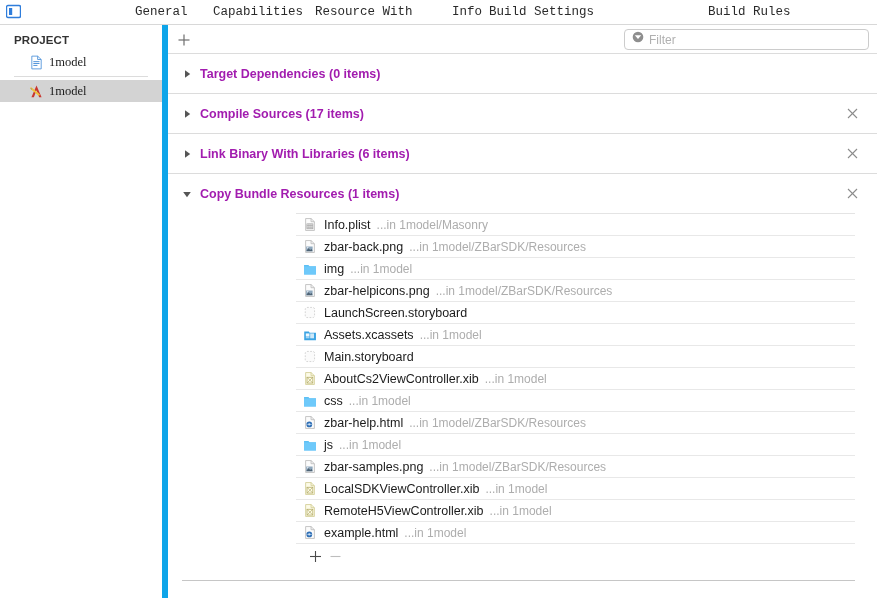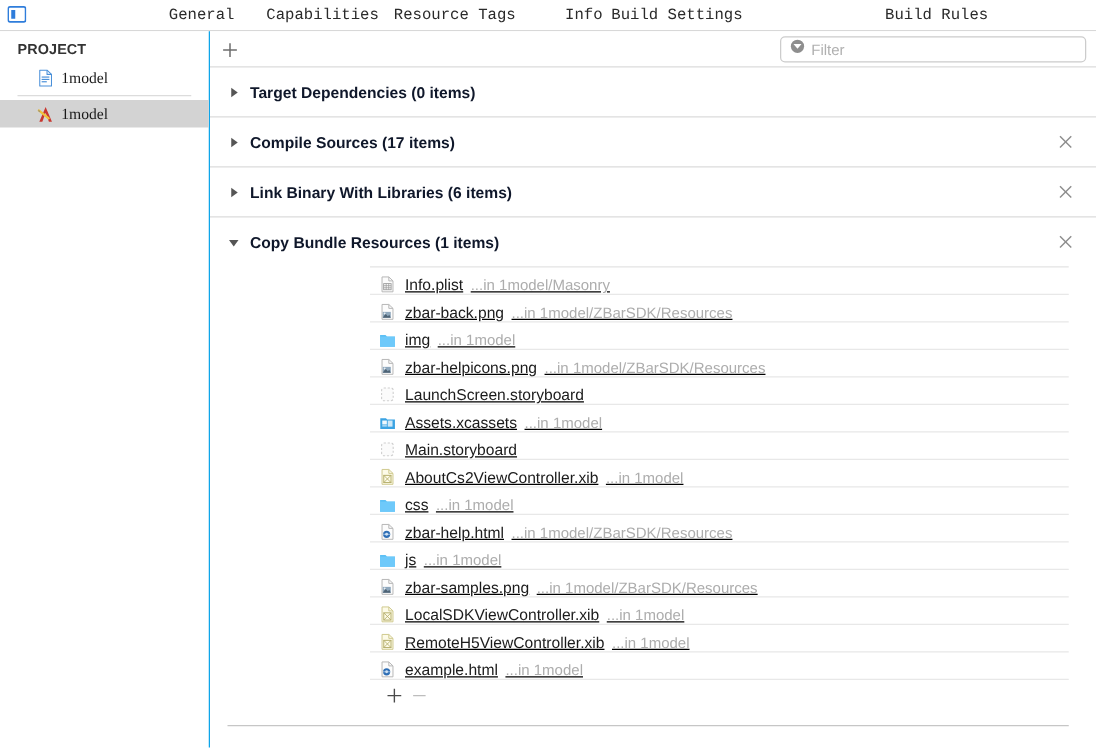--- a/index.html
+++ b/index.html
@@ -36,21 +36,21 @@
     cursor: default;
     font-family: Liberation Mono, monospace;
   }
   .tab.active { color: #ef4444; margin-top: 27px; }
 
   
   #sidebar {
     position: absolute; left: 0; top: 25px;
     width: 168px; height: 573px;
     background: #ffffff;
-    border-right: 1px solid #0ea5e9;
+    border-right: 6px solid #0ea5e9;
   }
   .side-header {
     font-size: 11.5px;
     font-weight: bold;
     color: #333333;
     letter-spacing: 0.1px;
     padding: 0 0 0 14px;
     height: 22px;
     line-height: 22px;
   }
@@ -126,45 +126,44 @@
     cursor: default;
   }
   .disclosure {
     width: 14px; height: 14px; flex: 0 0 14px;
     margin-right: 6px;
     display: flex; align-items: center; justify-content: center;
   }
   .phase-title {
     font-size: 12.5px;
     font-weight: bold;
-    color: #0f172a;
+    color: #a21caf;
     white-space: nowrap;
   }
   .phase-close {
     position: absolute; right: 18px; top: 50%;
     transform: translateY(-50%);
     width: 14px; height: 14px;
     display: flex; align-items: center; justify-content: center;
     cursor: default;
   }
 
   
   .phase-body { padding: 0 0 0 0; }
   .file-table {
     margin-left: 128px;
     margin-right: 22px;
     border-top: 1px solid #e4e4e4;
   }
   .file-row {
     height: 22px;
-    display: flex; align-items: flex-end;
+    display: flex; align-items: center;
     border-bottom: 1px solid #e8e8e8;
     padding-left: 7px;
     cursor: default;
-    text-decoration: underline;
   }
   .file-row .f-icon {
     width: 14px; height: 15px; flex: 0 0 14px;
     margin-right: 7px;
     display: flex; align-items: center; justify-content: center;
   }
   .file-name {
     font-size: 12.5px;
     color: #1b1b1b;
     white-space: nowrap;
@@ -198,21 +197,21 @@
 <div id="tabbar">
   <div id="panel-toggle">
     <svg width="15" height="15" viewBox="0 0 15 15">
       <rect x="0.5" y="1.5" width="14" height="12" rx="1.5" ry="1.5" fill="#ffffff" stroke="#2f7ddb" stroke-width="1.4"></rect>
       <rect x="3" y="4" width="3.2" height="7" fill="#2f7ddb"></rect>
     </svg>
   </div>
   <div id="tabs-container">
       <div class="tab" style="left: 135px;">General</div>
       <div class="tab" style="left: 213px;">Capabilities</div>
-      <div class="tab" style="left: 315px;">Resource Tags</div>
+      <div class="tab" style="left: 315px;">Resource With</div>
       <div class="tab" style="left: 452px; text-align: right;">Info</div>
       <div class="tab" style="left: 489px;">Build Settings</div>
       <div class="tab active" style="left: 604px;">Build Phases</div>
       <div class="tab" style="left: 708px;">Build Rules</div>
     </div>
 </div>
 
 <div id="sidebar">
   <div class="side-header" id="sb-project-header">PROJECT</div>
   <div id="project-items">

